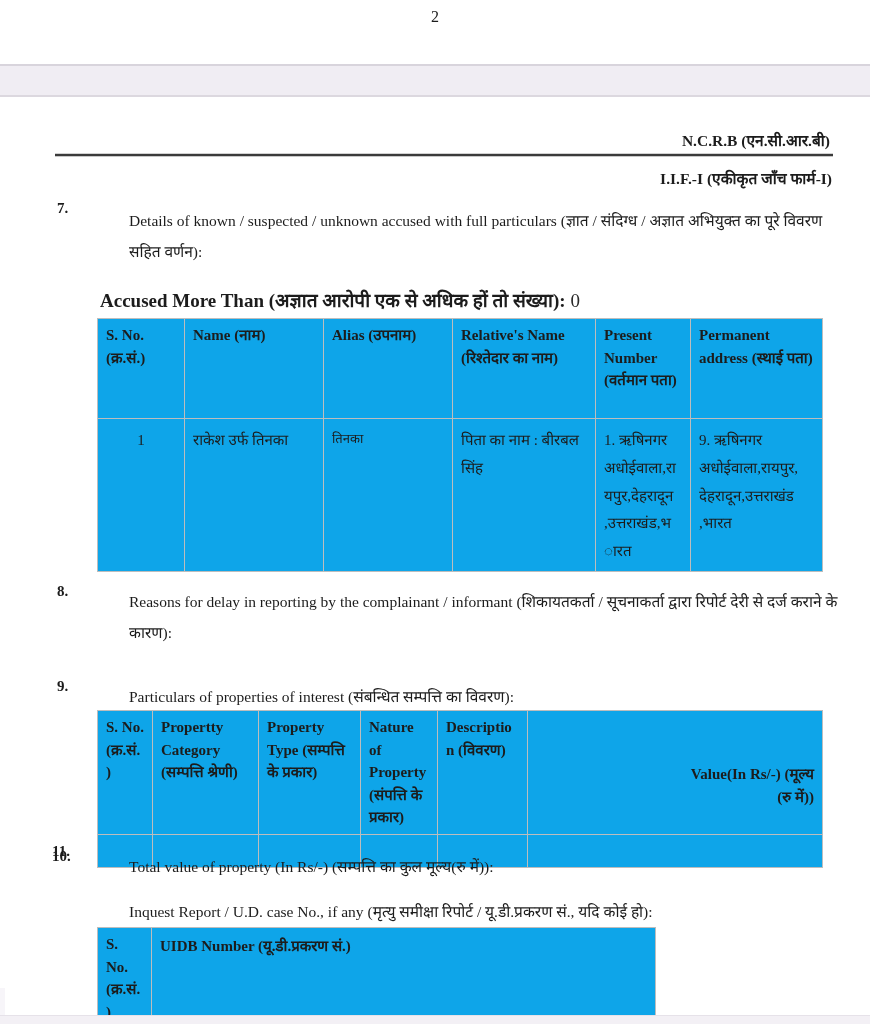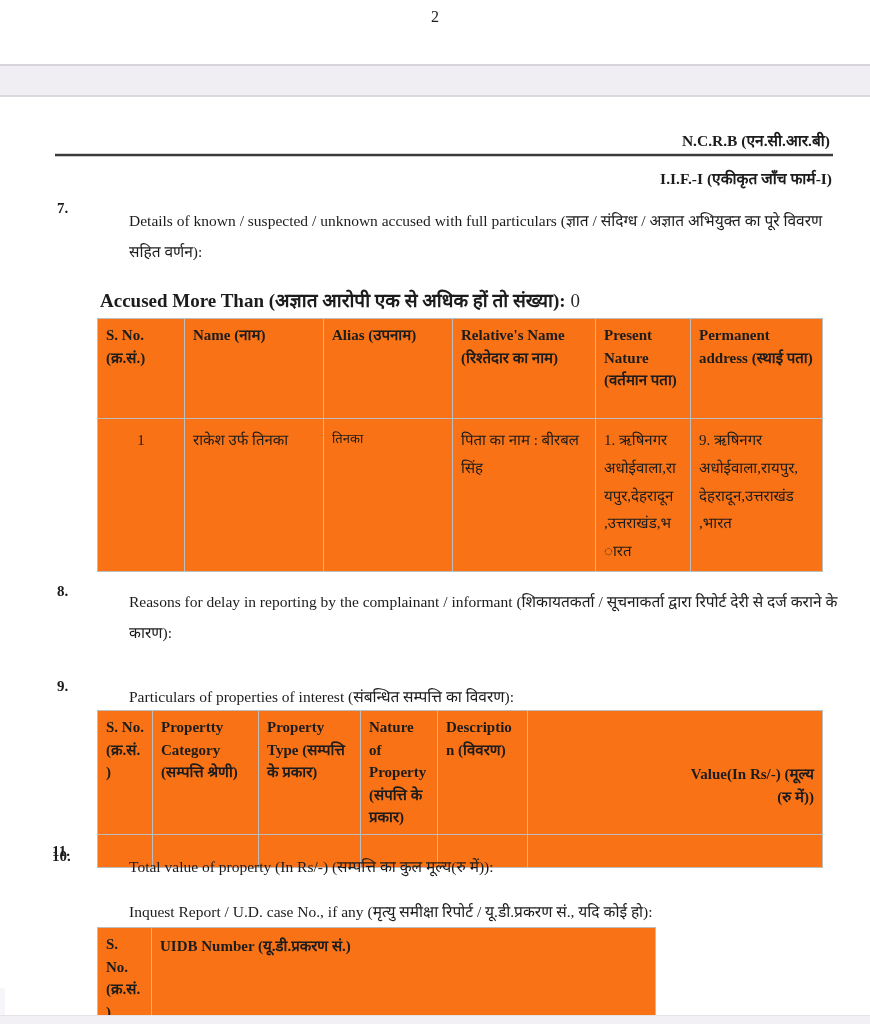--- a/index.html
+++ b/index.html
@@ -19,21 +19,21 @@
   .hdr-form { position:absolute; top:167px; right:38px; font-size:15.5px; font-weight:bold; }
 
   .sec-num { position:absolute; font-size:15px; font-weight:bold; }
   .sec-title { position:absolute; left:100px; width:724px; font-size:15.5px;
     font-weight:normal; line-height:31px;margin-left:29px; }
 
   .accused-line { position:absolute; left:100px; top:287px; font-size:19px; font-weight:bold; }
   .accused-line .val { font-weight:400; color:#2a2a2a; padding-left:5px; }
 
   table { border-collapse:collapse; table-layout:fixed; position:absolute;
-    font-size:15px; color:#1c1c1c; background:#f97316; }
+    font-size:15px; color:#1c1c1c; background:#0ea5e9; }
   th, td { border:1px solid #bdbdbd; vertical-align:top; text-align:left;
     padding:5px 8px; line-height:1.5; font-weight:400; word-wrap:break-word; }
   th { font-weight:bold; }
 
   .t-accused { left:97px; top:318px; width:725px; }
   .t-accused thead tr { height:100px; }
   .t-accused tbody tr { height:147px; }
   .t-accused tbody td { line-height:1.85; padding-top:8px; }
   .cell-center { text-align:center; }
   .cell-alias { font-size:13px; line-height:1.6; }
@@ -80,21 +80,21 @@
       <col style="width:143px">
         <col style="width:95px">
         <col style="width:132px">
     </colgroup>
     <thead>
       <tr>
         <th>S. No. (क्र.सं.)</th>
         <th>Name (नाम)</th>
         <th>Alias (उपनाम)</th>
         <th>Relative's Name (रिश्तेदार का नाम)</th>
-        <th>Present Nature (वर्तमान पता)</th>
+        <th>Present Number (वर्तमान पता)</th>
         <th>Permanent address (स्थाई पता)</th>
       </tr>
     </thead>
     <tbody>
       <tr>
         <td class="cell-center">1</td>
         <td>राकेश उर्फ तिनका</td>
         <td class="cell-alias">तिनका</td>
         <td>पिता का नाम : बीरबल सिंह</td>
         <td>1. ऋषिनगर अधोईवाला,रायपुर,देहरादून ,उत्तराखंड,भ ारत</td>

